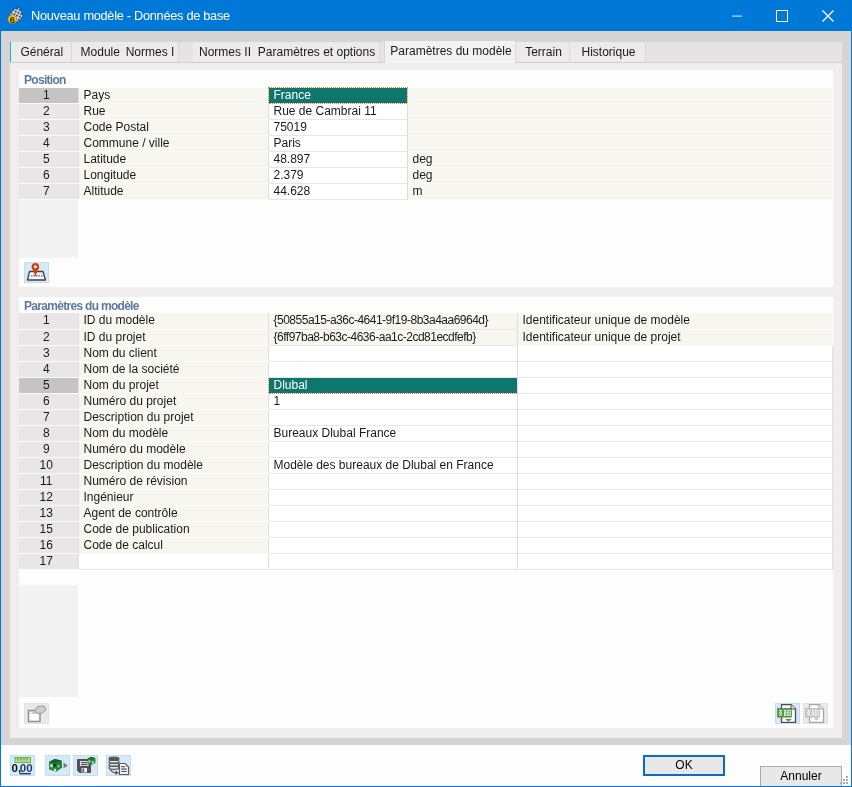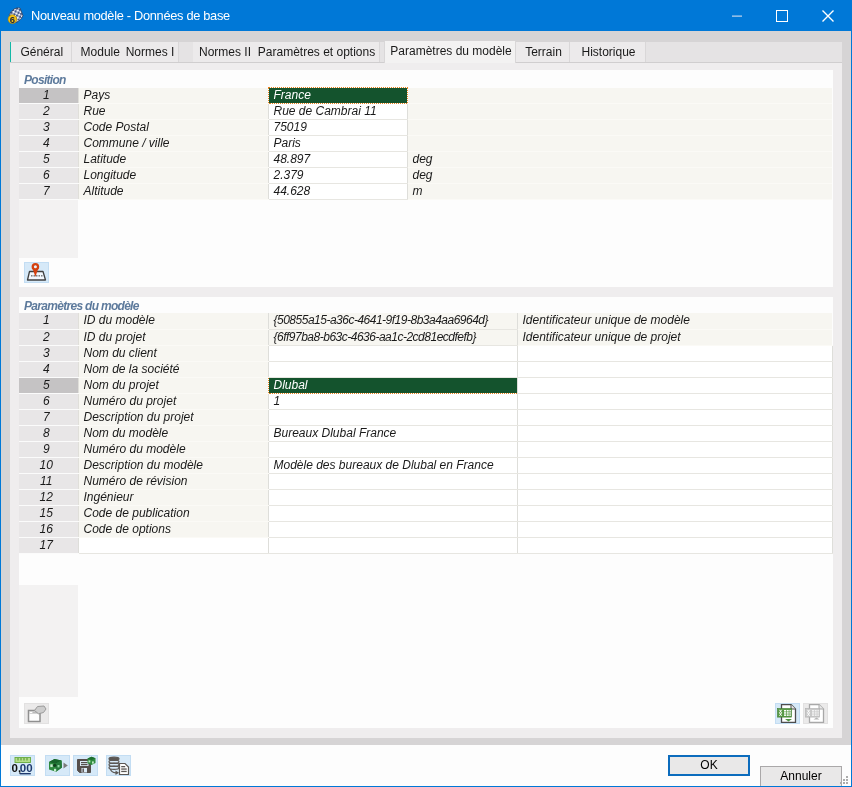--- a/index.html
+++ b/index.html
@@ -13,31 +13,31 @@
 #title .txt { position:absolute; left:31px; top:8px; color:#fff; font-size:12.8px; letter-spacing:-0.3px; }
 #strip { position:absolute; left:10px; top:42px; width:832px; height:21px; background:#e5e3e4; border-bottom:1px solid #d0cecf; }
 #bottombar { position:absolute; left:1px; top:745px; width:850px; height:41px; background:#fdfdfd; }
 
 
 .tab { position:absolute; top:42px; height:20px; background:#eceaeb; border-right:1px solid #d9d7d8; text-align:center; text-indent:2px; line-height:20px; color:#1a1a1a; z-index:3; }
 .tab.first { border-left:1px solid #14b8a6; }
 .tab.active { top:41px; height:22px; background:#f3f2f2; border-left:1px solid #d9d7d8; z-index:5; }
 
 
-.panel { position:absolute; left:19px; width:814px; background:#fdfdfd;font-style:italic; }
+.panel { position:absolute; left:19px; width:814px; background:#fdfdfd; }
 .ptitle { position:absolute; left:5px; top:3px; font-weight:bold; color:#5d7a9c; letter-spacing:-0.7px; }
 
 table.grid { border-collapse:collapse; table-layout:fixed; position:absolute; left:0; }
 table.grid td { height:16px; padding:0 0 0 5px; font-size:12px; line-height:15px; overflow:hidden; white-space:nowrap; }
 table.grid td.rh { background:#e8e6e7; border-bottom:1px solid #fbfbfb; text-align:center; padding:0 4px 0 0; }
 table.grid td.rh.sel { background:#c5c3c4; }
 td.lbl { background:#f7f6f1; border-bottom:1px solid #fbfaf6; border-left:1px solid #e0dfda; }
 td.val { background:#ffffff; border-bottom:1px solid #e7e6e1; border-left:1px solid #dededa; border-right:1px solid #dededa; }
 td.val.ro { background:#f7f6f1; }
-td.val.sel { background:#14532d; color:#ffffff; border:1px dotted #e8821e; }
+td.val.sel { background:#0f766e; color:#ffffff; border:1px dotted #e8821e; }
 td.unit { background:#f7f6f1; border-bottom:1px solid #fbfaf6; }
 td.valc { background:#ffffff; border-bottom:1px solid #e7e6e1; border-left:1px solid #dededa; border-right:1px solid #dededa; }
 .graycol { position:absolute; background:#f3f2f2; }
 
 .iconbtn { position:absolute; width:25px; height:21px; }
 .blue { background:#d6e9f8; border:1px solid #c3ddf3; }
 .gray { background:#ebeaea; border:1px solid #e2e1e1; }
 
 
 .btn { position:absolute; width:82px; height:21px; background:#e9e8e8; border:1px solid #aaa8a9; text-align:center; line-height:19px; font-size:12px; color:#000; }
@@ -233,28 +233,34 @@
           <td class="val"></td>
           <td class="valc"></td>
         </tr>
         <tr>
           <td class="rh">12</td>
           <td class="lbl">Ingénieur</td>
           <td class="val"></td>
           <td class="valc"></td>
         </tr>
         <tr>
+          <td class="rh">13</td>
+          <td class="lbl">Agent de contrôle</td>
+          <td class="val"></td>
+          <td class="valc"></td>
+        </tr>
+        <tr>
           <td class="rh">15</td>
           <td class="lbl">Code de publication</td>
           <td class="val"></td>
           <td class="valc"></td>
         </tr>
         <tr>
           <td class="rh">16</td>
-          <td class="lbl">Code de options</td>
+          <td class="lbl">Code de calcul</td>
           <td class="val"></td>
           <td class="valc"></td>
         </tr>
         <tr>
           <td class="rh">17</td>
           <td class="lbl" style="background:#fff;border-bottom:1px solid #e7e6e1;border-left:1px solid #dededa"></td>
           <td class="val"></td>
           <td class="valc"></td>
         </tr>
       </tbody>
@@ -366,21 +372,21 @@
        <path d="M3.5 13 Q4 16.5 9 16.8" stroke="#5b5754" stroke-width="1.3" fill="none"></path>
        <path d="M8.5 14.5 L12 16.8 L8.5 19 Z" fill="#5b5754"></path>
        <path d="M12.5 7.5 H18 L21.5 11 V18.5 H12.5 Z" fill="#fff" stroke="#5b5754" stroke-width="1.2"></path>
        <g fill="#5b5754">
           <rect x="14.2" y="10" width="4" height="1.3"></rect>
           <rect x="14.2" y="12.4" width="5.5" height="1.3"></rect>
           <rect x="14.2" y="14.8" width="5.5" height="1.3"></rect>
         </g>
      </svg>
    </div>
-   <div class="btn ok" style="left:667px;top:10px;">OK</div>
+   <div class="btn ok" style="left:642px;top:10px;">OK</div>
    <div class="btn" style="left:759px;top:10px;margin-top:11px;">Annuler</div>
    <svg style="position:absolute;right:2px;bottom:0;" width="11" height="11">
      <g fill="#acacac">
         <rect x="8" y="1" width="2" height="2"></rect>
         <rect x="5" y="4" width="2" height="2"></rect>
         <rect x="8" y="4" width="2" height="2"></rect>
         <rect x="2" y="7" width="2" height="2"></rect>
         <rect x="5" y="7" width="2" height="2"></rect>
         <rect x="8" y="7" width="2" height="2"></rect>
       </g>

